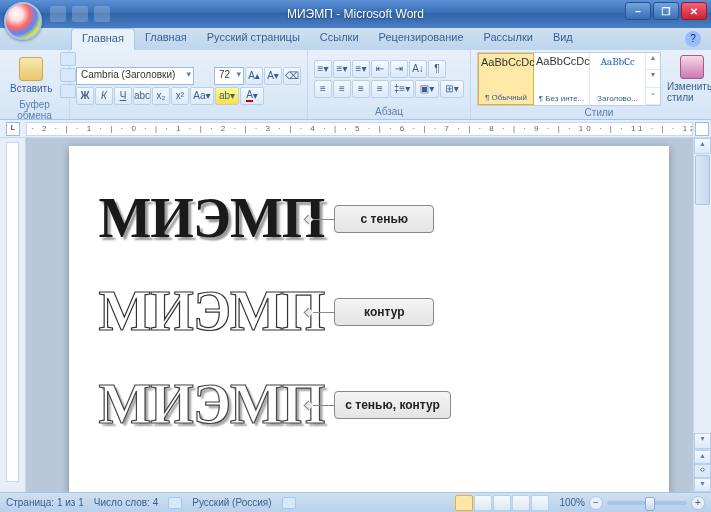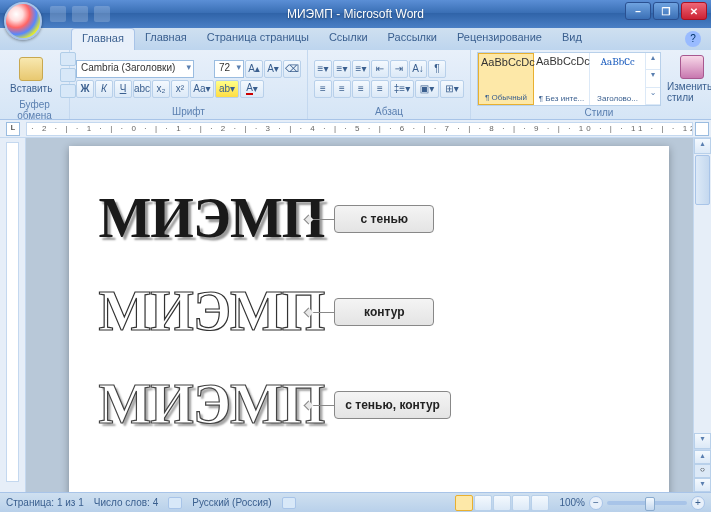--- a/index.html
+++ b/index.html
@@ -108,24 +108,24 @@
   <div class="winbtns">
     <div class="winbtn">–</div>
     <div class="winbtn">❐</div>
     <div class="winbtn close">✕</div>
   </div>
 </div>
 
 <div class="tabs">
   <div class="tab active">Главная</div>
   <div class="tab">Главная</div>
-  <div class="tab">Страница страницы</div>
+  <div class="tab">Русский страницы</div>
   <div class="tab">Ссылки</div>
+  <div class="tab">Рецензирование</div>
   <div class="tab">Рассылки</div>
-  <div class="tab">Рецензирование</div>
   <div class="tab">Вид</div>
   <div class="help-ico">?</div>
 </div>
 
 <div class="ribbon">
 
   <div class="group" style="width:70px">
     <div class="group-body">
       <div class="big-btn">
         <div class="big-ico paste-ico"></div>
@@ -162,21 +162,20 @@
             </div>
           <div class="rbtn">abc</div>
           <div class="rbtn">x₂</div>
           <div class="rbtn">x²</div>
           <div class="rbtn wide">Aa▾</div>
           <div class="rbtn wide" style="background:linear-gradient(#ff8,#fd4)">ab▾</div>
           <div class="rbtn wide"><span style="border-bottom:2px solid #c00">A</span>▾</div>
         </div>
       </div>
     </div>
-    <div class="group-label">Шрифт</div>
   </div>
 
   <div class="group">
     <div class="group-body">
       <div class="font-box">
         <div class="font-row">
           <div class="rbtn">≡▾</div>
           <div class="rbtn">≡▾</div>
           <div class="rbtn">≡▾</div>
           <div class="rbtn">⇤</div>

